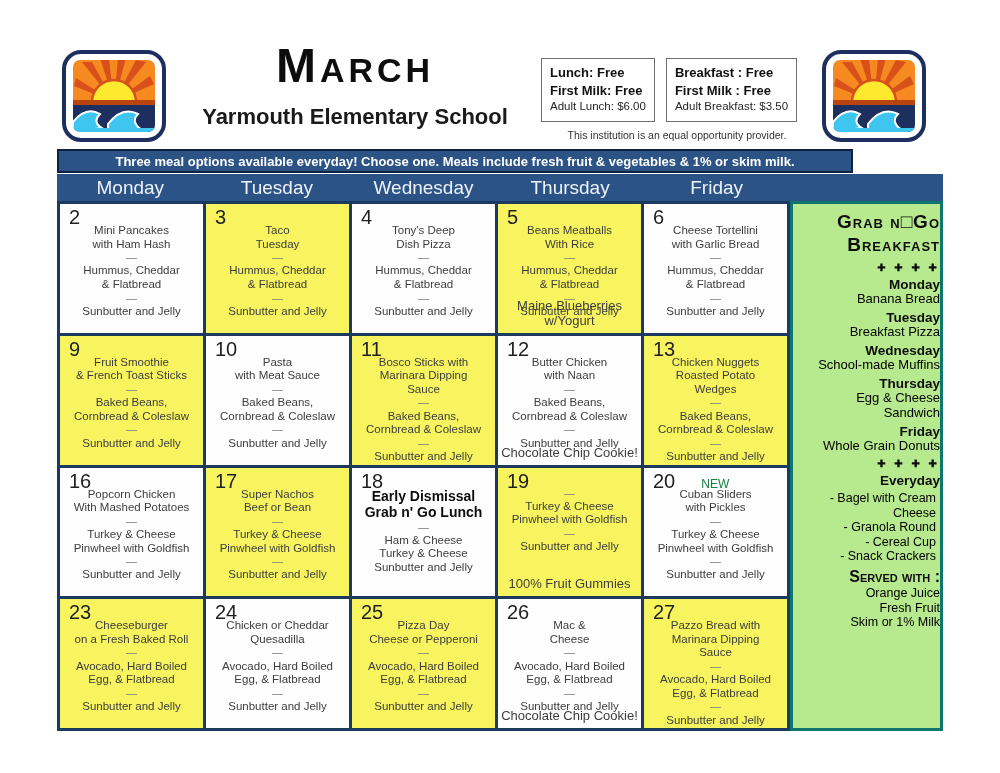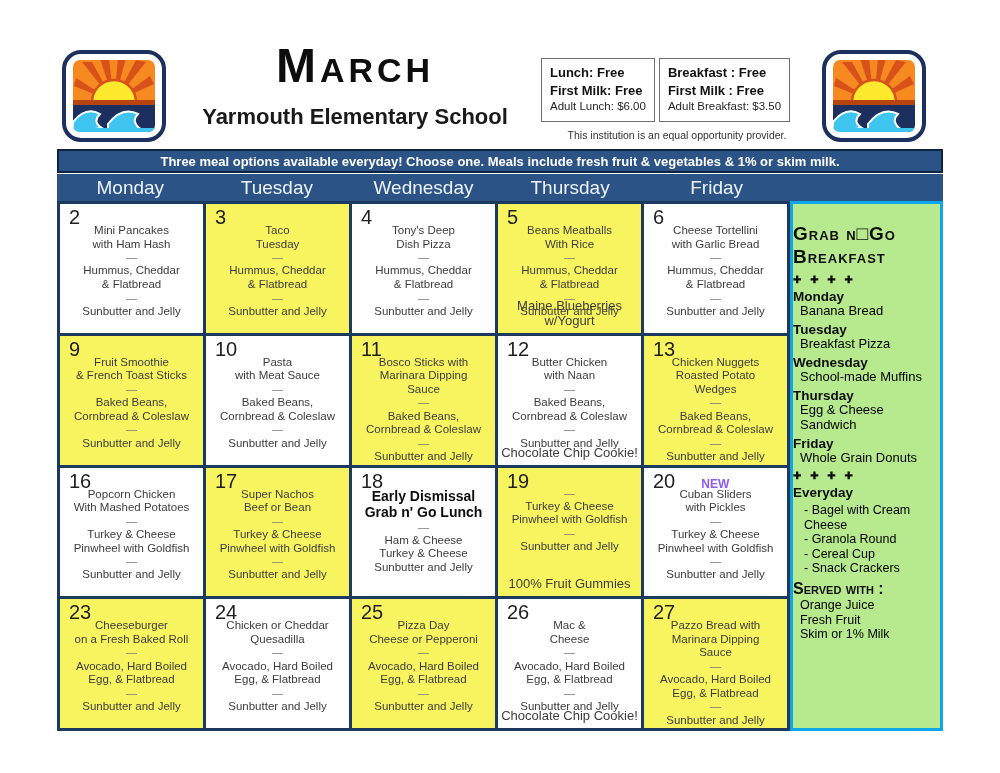--- a/index.html
+++ b/index.html
@@ -11,57 +11,57 @@
         font-family:"Liberation Sans",sans-serif;overflow:hidden;}
 
   
   .logo{position:absolute;top:50px;width:104px;height:92px;}
   .logo.left{left:62px;} .logo.right{left:822px;}
   .title-block{position:absolute;left:180px;top:42px;width:350px;text-align:center;}
   .month{font-size:48px;font-weight:900;font-variant:small-caps;letter-spacing:4px;
          color:#0d0d0d;line-height:1;}
   .school{font-size:22px;font-weight:700;color:#1a1a1a;margin-top:14px;letter-spacing:0px;}
   .price-area{position:absolute;left:541px;top:58px;width:272px;}
-  .boxes{display:flex;gap:4px;}
+  .boxes{display:flex;gap:11px;}
   .pbox{border:1.5px solid #6f6f6f;background:#fff;padding:5px 8px 6px;white-space:nowrap;
         color:#111;line-height:1.35;}
   .pbox .b{font-weight:700;font-size:13px;}
   .pbox .r{font-size:11.5px;color:#262626;}
   .eq{margin-top:7px;text-align:center;font-size:10.5px;color:#333;}
 
   
-  .banner{position:absolute;left:57px;top:149px;width:886px;height:24px;box-sizing:border-box;
+  .banner{position:absolute;left:57px;top:149px;width:796px;height:24px;box-sizing:border-box;
           background:var(--headerBlue);border:2px solid var(--bannerBorder);
           color:#fff;font-weight:700;font-size:13px;
           display:flex;align-items:center;justify-content:center;}
   .weekday-row{position:absolute;left:57px;top:174px;width:886px;height:27px;
                background:var(--headerBlue);display:flex;}
   .day-label{width:146.6px;text-align:center;color:#edf2fa;font-size:19px;line-height:27px;}
 
   
   .grid{position:absolute;left:57px;top:201px;width:733px;height:530px;box-sizing:border-box;
         background:var(--navy);display:grid;grid-template-columns:repeat(5,1fr);
         grid-template-rows:repeat(4,1fr);gap:3px;padding:3px;}
   .cell{position:relative;overflow:hidden;}
   .cell.white{background:#fefefe;} .cell.yellow{background:var(--yellow);}
   .date-row{position:absolute;top:2px;left:9px;right:4px;display:flex;align-items:baseline;}
   .date-num{font-size:20px;color:#1f1f1f;}
-  .badge{font-weight:700;font-size:12px;color:#8b5cf6;margin-left:26px;}
+  .badge{font-weight:400;font-size:12px;color:#15803d;margin-left:26px;}
   .cell-body{padding:19px 10px 0;text-align:center;font-size:11.5px;line-height:1.18;
              color:var(--textDark);}
   .group{margin:1px 0;}
   .group.bold{font-weight:700;color:#0d0d0d;font-size:14px;}
   .sep{color:var(--sepGray);font-size:11px;line-height:0.85;margin:2px 0;}
   .footnote{position:absolute;bottom:5px;left:0;right:0;text-align:center;
             font-size:13px;color:var(--textDark);}
 
   
   .sidebar{position:absolute;left:790px;top:201px;width:153px;height:530px;box-sizing:border-box;
-           background:var(--green);border:3px solid #0ea5e9;text-align:left;color:#222;
-           padding-top:19px;}
+           background:var(--green);border:3px solid #0f766e;text-align:right;color:#222;
+           padding-top:7px;}
   .sb-title{font-variant:small-caps;font-weight:900;font-size:19px;letter-spacing:1px;
             line-height:1.2;color:#0d0d0d;}
   .sb-divider{font-weight:900;font-size:10px;letter-spacing:3px;margin:5px 0 1px;color:#0d0d0d;}
   .sb-day{font-weight:700;font-size:13.5px;margin-top:4px;color:#0d0d0d;}
   .sb-item{font-size:13px;line-height:1.1;color:#000000;margin-left:7px;}
   .sb-item.small{font-size:12.5px;line-height:1.15;}
   .sb-served{font-variant:small-caps;font-weight:900;font-size:16px;margin-top:5px;color:#0d0d0d;}
   #everyday-list{margin-top:3px;padding:0 4px;}
 </style>
 </head>

